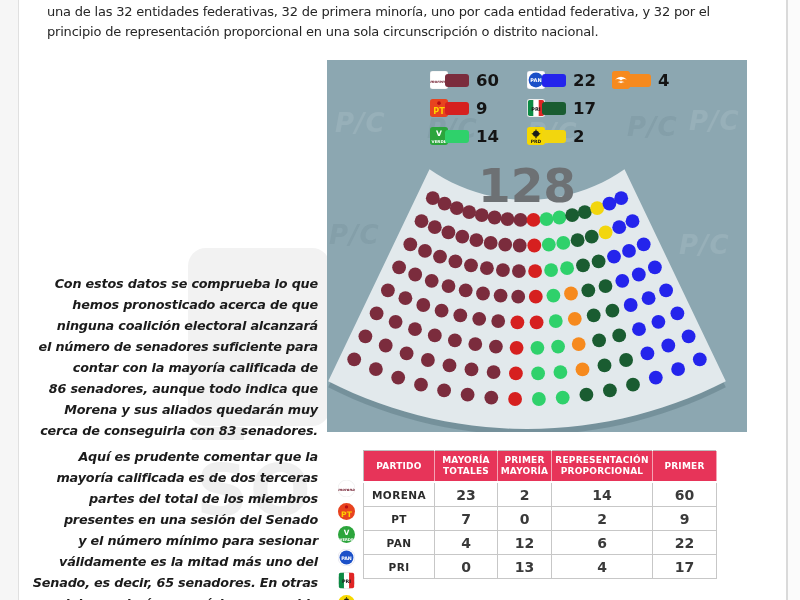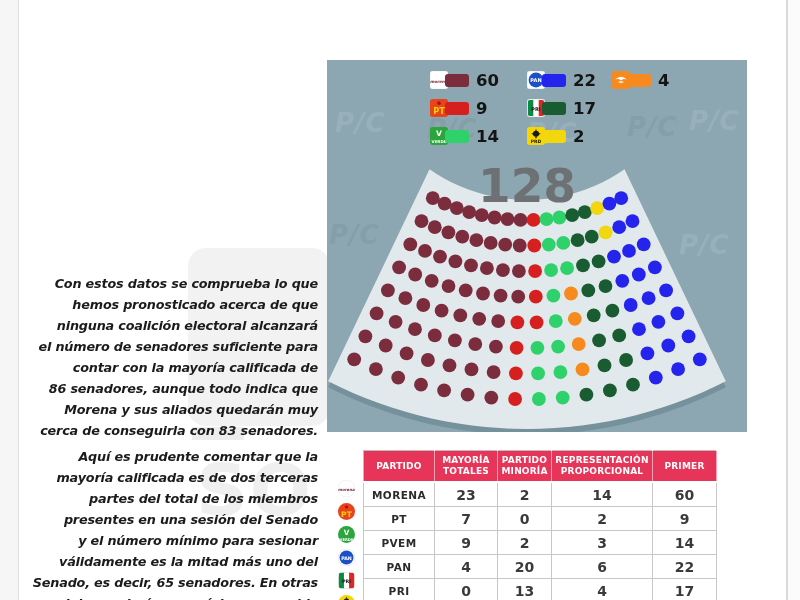--- a/index.html
+++ b/index.html
@@ -48,20 +48,22 @@
 
 <div class="page">
   <div class="edge-left"></div>
   <div class="edge-right-line"></div>
   <div class="edge-right"></div>
 
   <div class="wm-rect1"></div>
   <div class="wm-rect2"></div>
   <div class="wm-so">SO</div>
 
+  <p class="top-par">una de las 32 entidades federativas, 32 de primera minoría, uno por cada entidad federativa, y 32 por el
+principio de representación proporcional en una sola circunscripción o distrito nacional.</p>
   <p class="par par1">Con estos datos se comprueba lo que
 hemos pronosticado acerca de que
 ninguna coalición electoral alcanzará
 el número de senadores suficiente para
 contar con la mayoría calificada de
 86 senadores, aunque todo indica que
 Morena y sus aliados quedarán muy
 cerca de conseguirla con 83 senadores.</p>
   <p class="par par2">Aquí es prudente comentar que la
 mayoría calificada es de dos terceras
@@ -350,51 +352,44 @@
         <col style="width:71px">
         <col style="width:63px">
         <col style="width:54px">
         <col style="width:101px">
         <col style="width:64px">
       </colgroup>
     <thead>
       <tr>
         <th>PARTIDO</th>
         <th>MAYORÍA TOTALES</th>
-        <th>PARTIDO MINORÍA</th>
+        <th>PRIMER MAYORÍA</th>
         <th>REPRESENTACIÓN PROPORCIONAL</th>
         <th>PRIMER</th>
       </tr>
     </thead>
     <tbody>
         <tr>
           <td class="c-party">MORENA</td>
           <td>23</td>
           <td>2</td>
           <td>14</td>
           <td>60</td>
         </tr>
         <tr>
           <td class="c-party">PT</td>
           <td>7</td>
           <td>0</td>
           <td>2</td>
           <td>9</td>
         </tr>
         <tr>
-          <td class="c-party">PVEM</td>
-          <td>9</td>
-          <td>2</td>
-          <td>3</td>
-          <td>14</td>
-        </tr>
-        <tr>
           <td class="c-party">PAN</td>
           <td>4</td>
-          <td>20</td>
+          <td>12</td>
           <td>6</td>
           <td>22</td>
         </tr>
         <tr>
           <td class="c-party">PRI</td>
           <td>0</td>
           <td>13</td>
           <td>4</td>
           <td>17</td>
         </tr>

